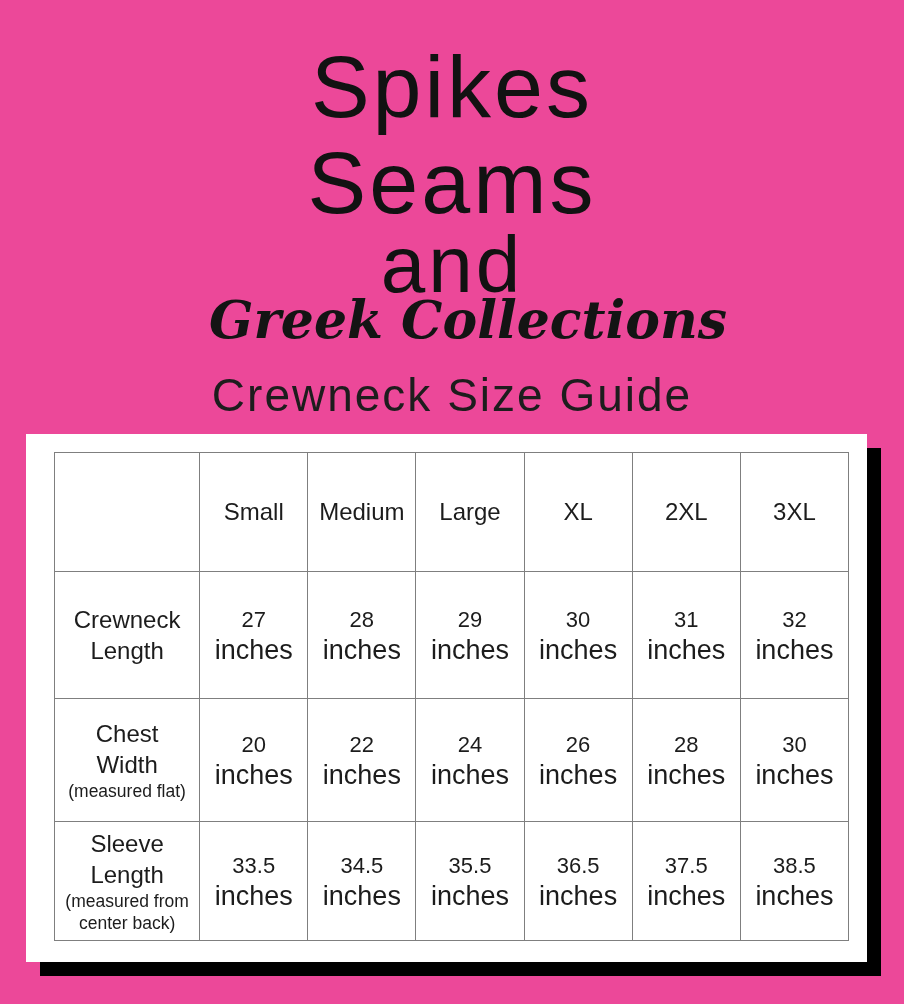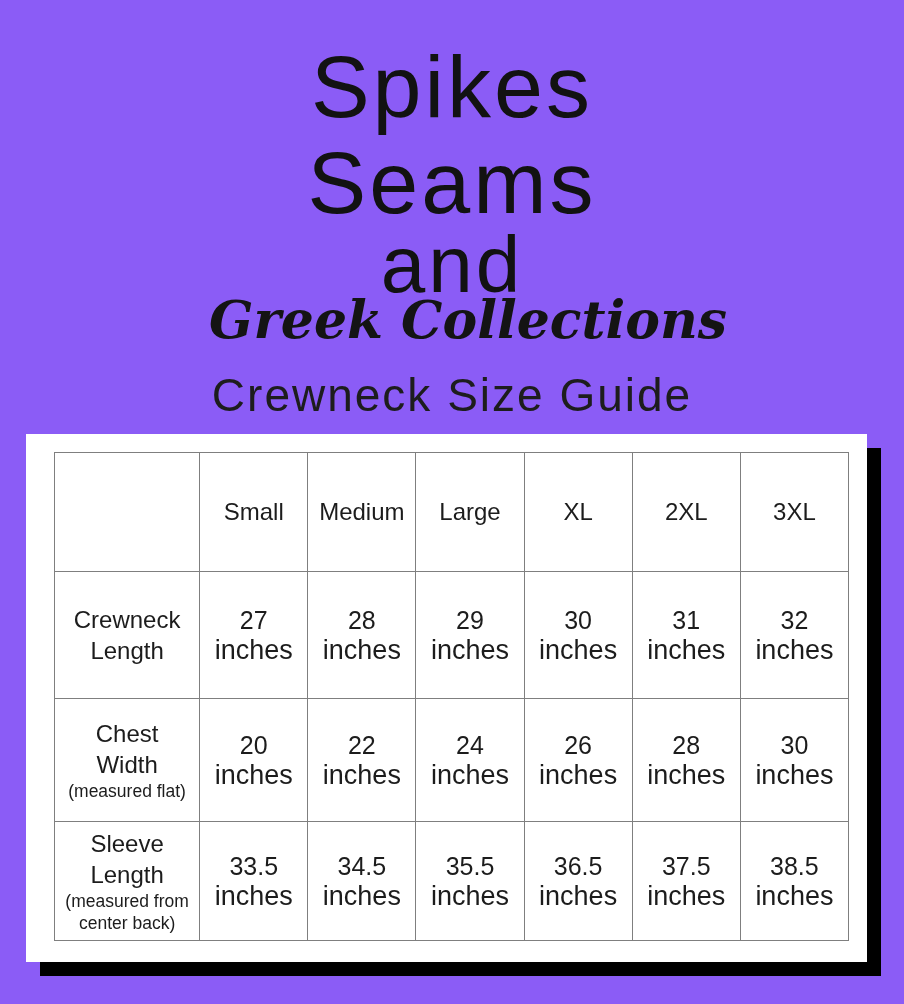--- a/index.html
+++ b/index.html
@@ -4,21 +4,21 @@
 <style>
   * { box-sizing: border-box; margin: 0; padding: 0; }
   html, body {
     width: 904px; height: 1004px;
     font-family: "Liberation Sans", sans-serif;
     background: #d6ded8;
     overflow: hidden;
   }
   .page {
     width: 904px; height: 1004px;
-    background: #8b5cf6;
+    background: #ec4899;
     position: relative;
   }
   
   .brand {
     text-align: center;
     color: #121212;
     padding-top: 38px;
   }
   .brand-line {
     font-family: "Liberation Sans", sans-serif;
@@ -78,21 +78,21 @@
   tr.row-3  { height: 119px; }
   .col-head { font-size: 24px; }
   .row-label { font-size: 24px; line-height: 31px; }
   .row-label .lbl { max-width: 120px; margin: 0 auto; }
   .row-label .note {
     font-size: 17.5px;
     line-height: 22px;
     max-width: 140px;
     margin: 0 auto;
   }
-  .num  { font-size: 25px; line-height: 30px; }
+  .num  { font-size: 22px; line-height: 30px; }
   .unit { font-size: 27px; line-height: 30px; }
 </style>
 </head>
 <body>
 
 <div class="page">
 
   <div class="brand">
     <div class="brand-line l1">Spikes</div>
     <div class="brand-line l3">Seams</div>

